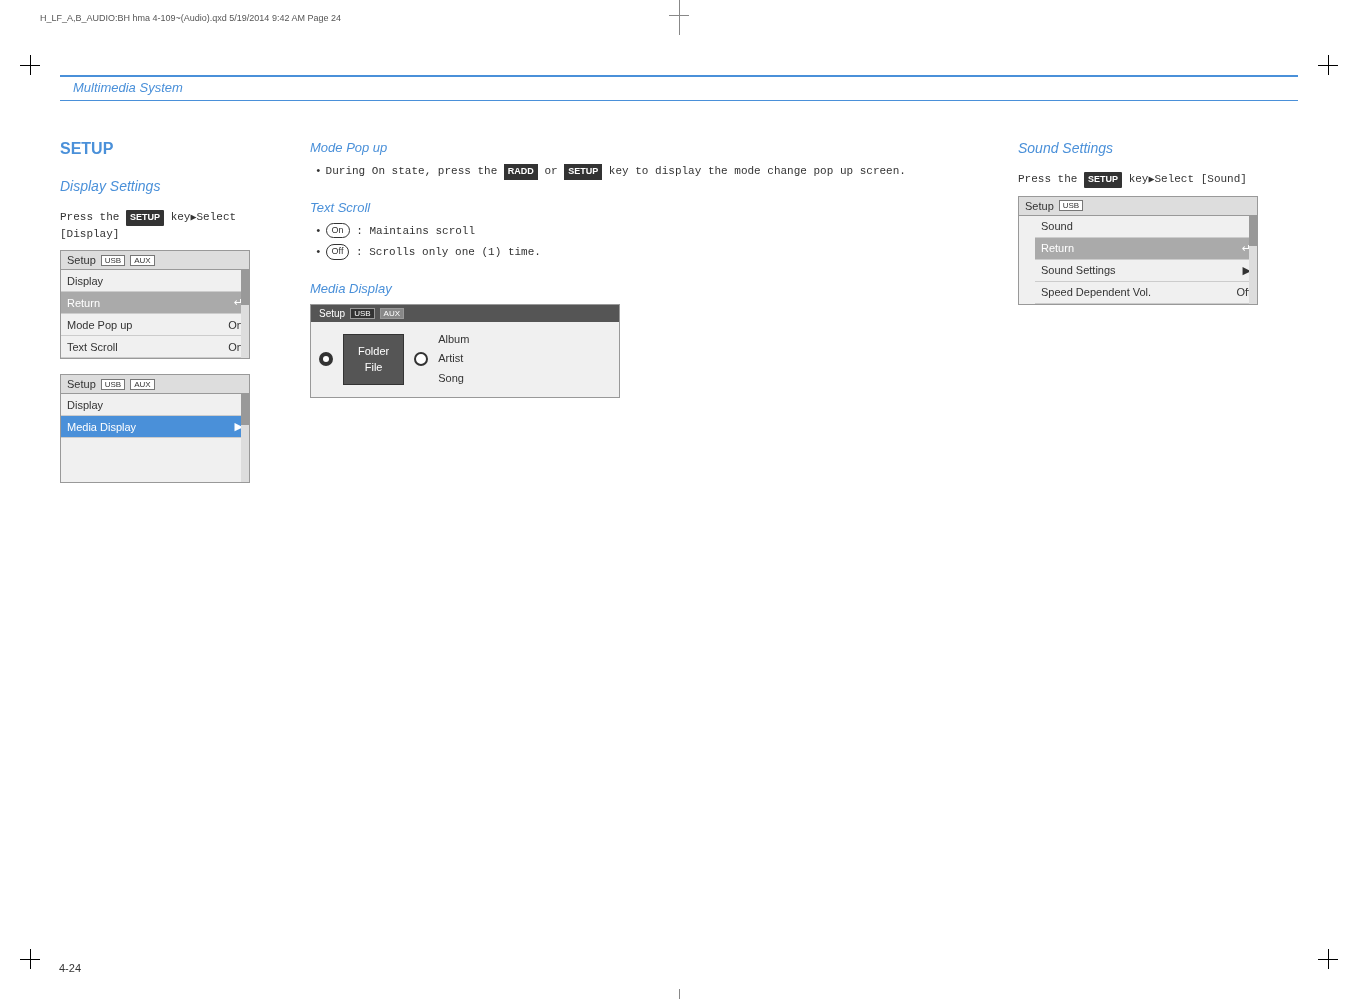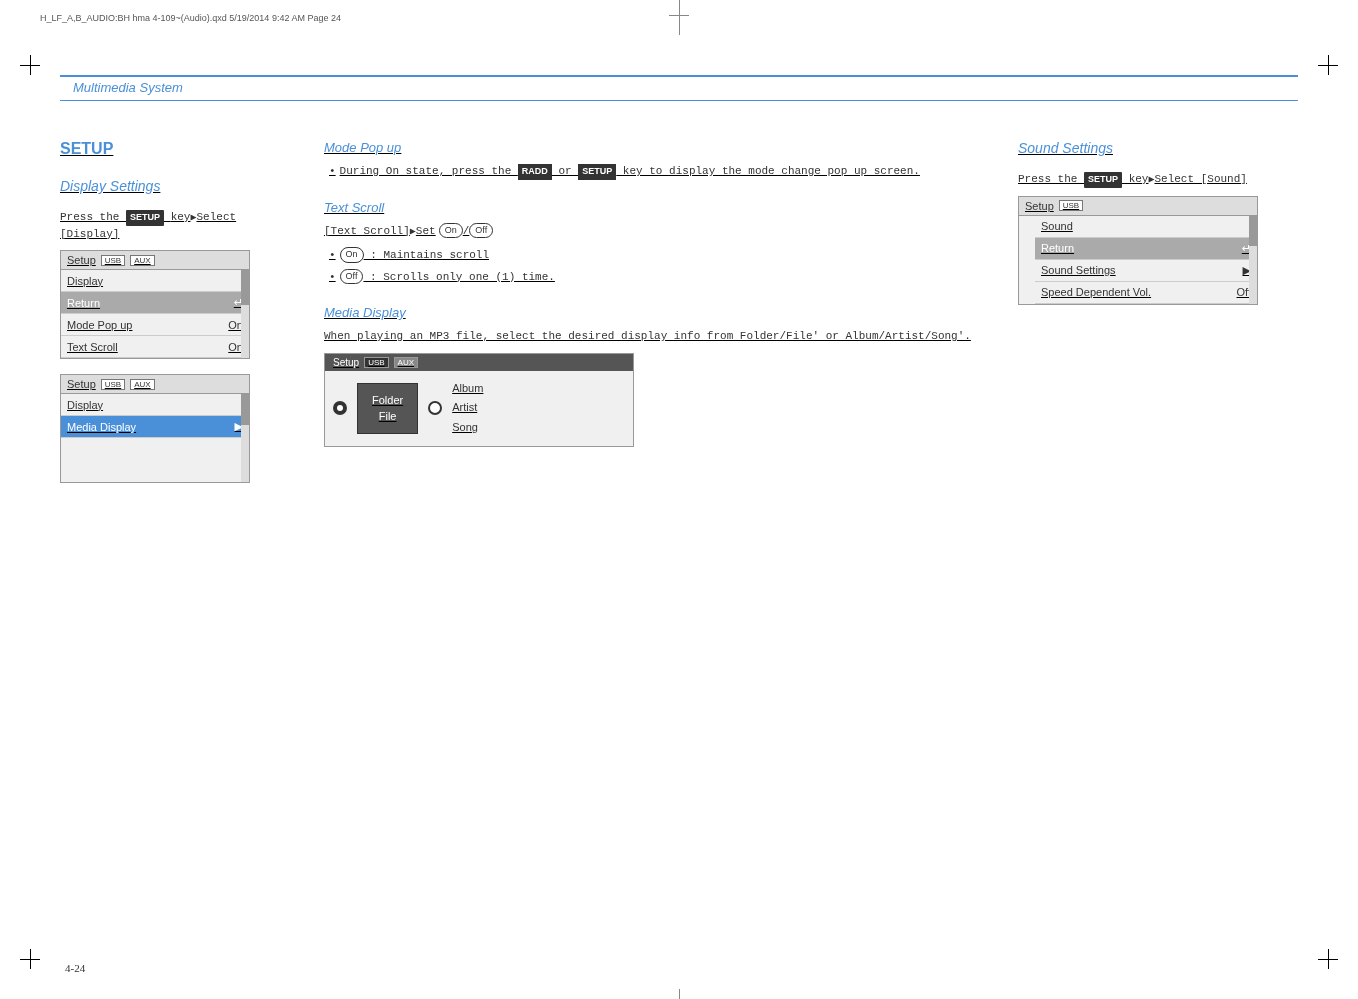--- a/index.html
+++ b/index.html
@@ -123,37 +123,36 @@
       left: 60px;
       right: 60px;
       height: 1px;
       background: #4a90d9;
     }
 
     
     .page-number {
       position: absolute;
       bottom: 25px;
-      left: 65px;
+      left: 59px;
       font-size: 11px;
       color: #333;
-      font-family: Liberation Serif, serif;
+      font-family: Liberation Sans, sans-serif;
       margin-top: 36px;
     }
 
     
     .content-area {
       position: absolute;
       top: 110px;
       left: 60px;
       right: 60px;
       bottom: 60px;
       display: flex;
-      gap: 14px;
-      text-decoration: underline;
+      gap: 0;
     }
 
     
     .col-left {
       width: 240px;
       flex-shrink: 0;
       padding-right: 10px;
     }
 
     
@@ -565,39 +564,33 @@
     <div class="heading-mode-popup" style="margin-top: 30px;">Mode Pop up</div>
 
 
     <div class="bullet-item">
       <span class="bullet-dot">•</span>
       <span>During On state, press the <span class="badge-dark">RADD</span> or <span class="badge-dark">SETUP</span> key to display the mode change pop up screen.</span>
     </div>
 
     <div class="heading-text-scroll">Text Scroll</div>
 
-    <div class="instruction-text">
-      <span>[Text Scroll]</span><span class="arrow-right">▶</span><span>Set</span><span class="pill pill-on" style="margin-left:3px;">On</span><span>/</span><span class="pill pill-off">Off</span>
-    </div>
 
     <div class="bullet-item">
       <span class="bullet-dot">•</span>
       <span><span class="pill">On</span> : Maintains scroll</span>
     </div>
 
     <div class="bullet-item">
       <span class="bullet-dot">•</span>
       <span><span class="pill">Off</span> : Scrolls only one (1) time.</span>
     </div>
 
     <div class="heading-media-display">Media Display</div>
 
-    <div class="instruction-text">
-      When playing an MP3 file, select the desired display info from  Folder/File' or Album/Artist/Song'.
-    </div>
 
     <div class="media-display-box" style="width: 310px; margin-top: 8px;">
       <div class="media-display-header">
         <span class="media-display-title-text">Setup</span>
         <span class="badge-usb-dark">USB</span>
         <span class="badge-aux-dark">AUX</span>
       </div>
       <div class="media-options-area">
 
         <div class="radio-selected"></div>

